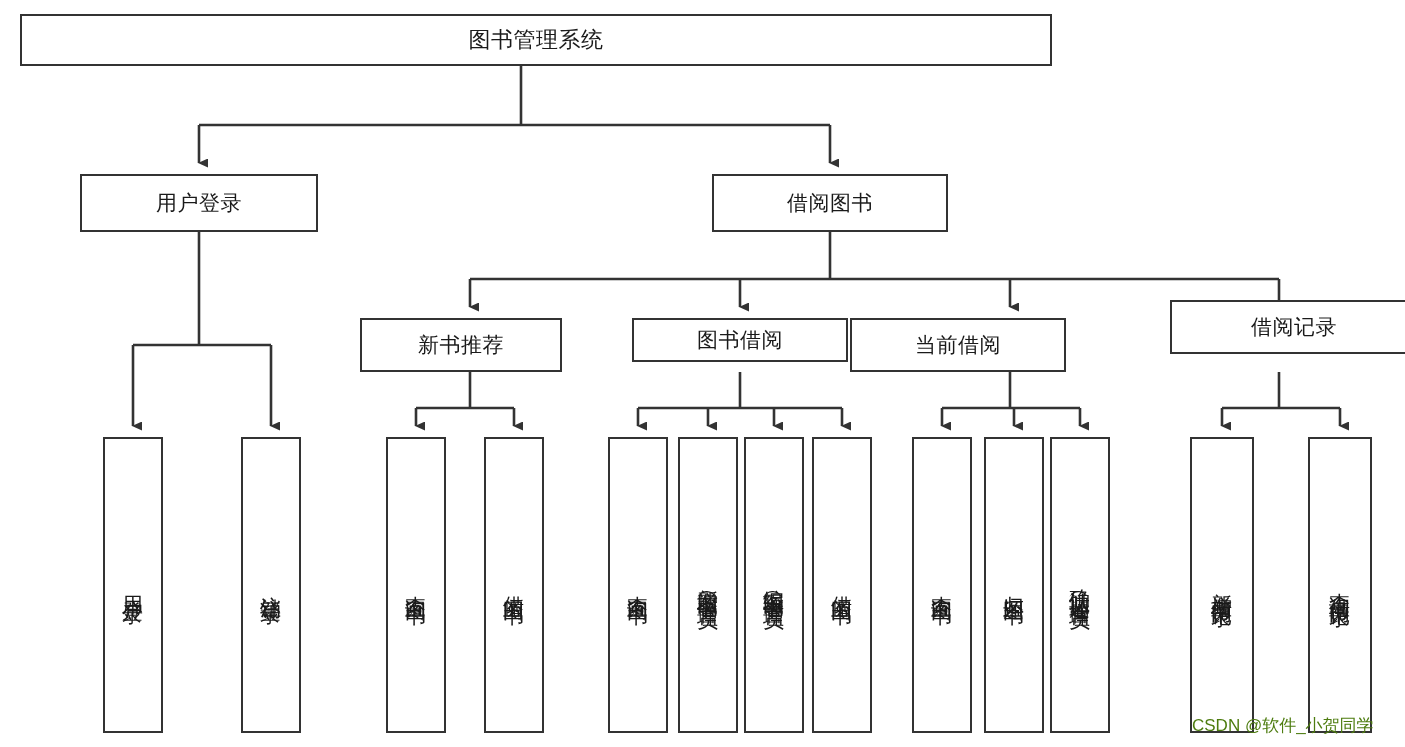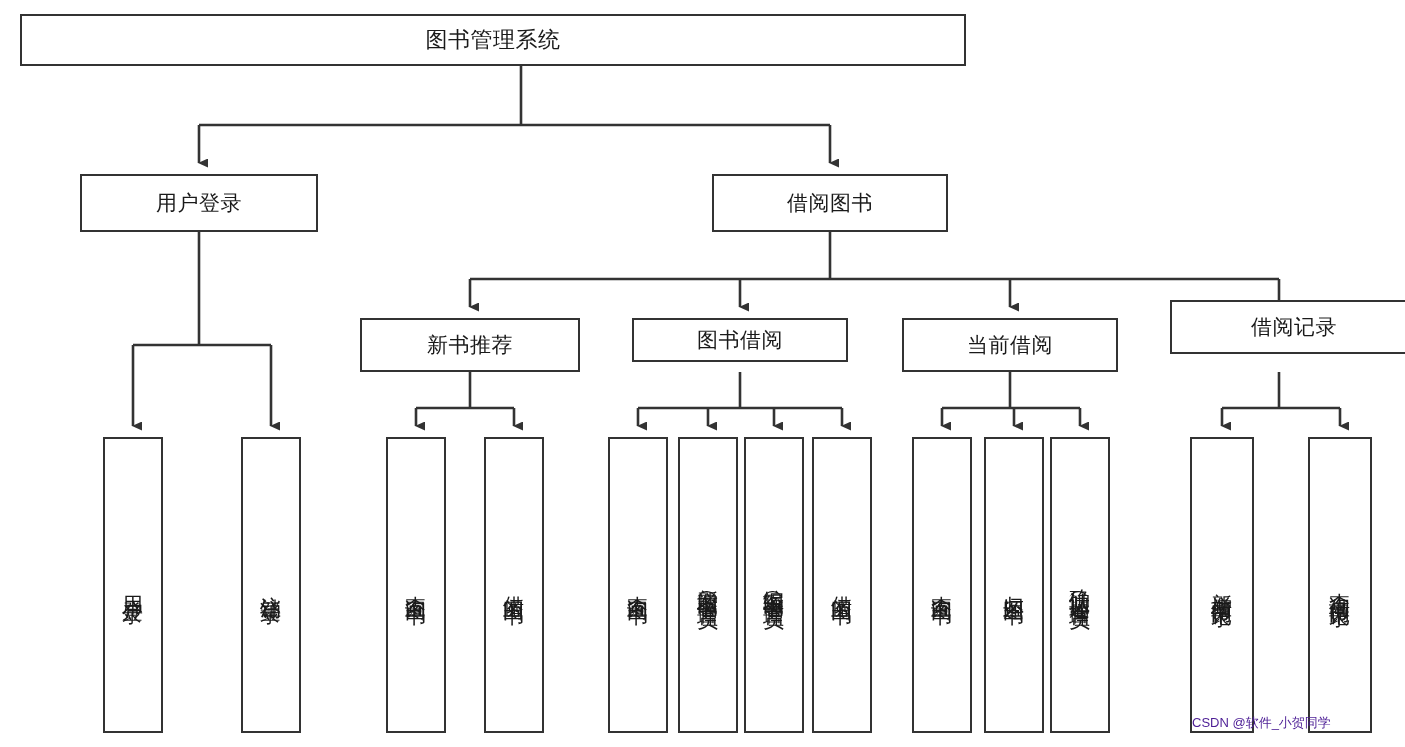--- a/index.html
+++ b/index.html
@@ -63,22 +63,22 @@
     text-orientation: upright;
     font-size: 21px;
     letter-spacing: 3px;
     line-height: 1.0;
     max-height: 272px;
   }
   .watermark {
     position: absolute;
     left: 1192px;
     top: 714px;
-    font-size: 13px;
-    color: #4c1d95;
+    font-size: 17px;
+    color: #4d7c0f;
     z-index: 5;
     white-space: nowrap;
     font-family: "Liberation Sans", "DejaVu Sans", sans-serif;
   }
 </style>
 </head>
 <body>
 
 <div id="diagram-root">
 
@@ -119,36 +119,36 @@
         <path d="M 1014 408 L 1014 426" marker-end="url(#arrowhead)"></path>
         <path d="M 1080 408 L 1080 426" marker-end="url(#arrowhead)"></path>
         <path d="M 1279 372 L 1279 408"></path>
         <path d="M 1222 408 L 1340 408"></path>
         <path d="M 1222 408 L 1222 426" marker-end="url(#arrowhead)"></path>
         <path d="M 1340 408 L 1340 426" marker-end="url(#arrowhead)"></path>
       </g>
   </svg>
 
   <div id="node-layer">
-      <div class="node horiz root" style="left: 20px; top: 14px; width: 946px; height: 52px;">
+      <div class="node horiz root" style="left: 20px; top: 14px; width: 1032px; height: 52px;">
         <span class="node-label">图书管理系统</span>
       </div>
       <div class="node horiz" style="left: 80px; top: 174px; width: 238px; height: 58px;">
         <span class="node-label">用户登录</span>
       </div>
       <div class="node horiz" style="left: 712px; top: 174px; width: 236px; height: 58px;">
         <span class="node-label">借阅图书</span>
       </div>
-      <div class="node horiz" style="left: 360px; top: 318px; width: 220px; height: 54px;">
+      <div class="node horiz" style="left: 360px; top: 318px; width: 202px; height: 54px;">
         <span class="node-label">新书推荐</span>
       </div>
       <div class="node horiz" style="left: 632px; top: 318px; width: 216px; height: 44px;">
         <span class="node-label">图书借阅</span>
       </div>
-      <div class="node horiz" style="left: 902px; top: 318px; width: 216px; height: 54px;">
+      <div class="node horiz" style="left: 850px; top: 318px; width: 216px; height: 54px;">
         <span class="node-label">当前借阅</span>
       </div>
       <div class="node horiz" style="left: 1170px; top: 300px; width: 248px; height: 54px;">
         <span class="node-label">借阅记录</span>
       </div>
       <div class="node vert" style="left: 103px; top: 437px; width: 60px; height: 296px;">
         <span class="node-label">用户登录</span>
       </div>
       <div class="node vert" style="left: 241px; top: 437px; width: 60px; height: 296px;">
         <span class="node-label">注销登录</span>

